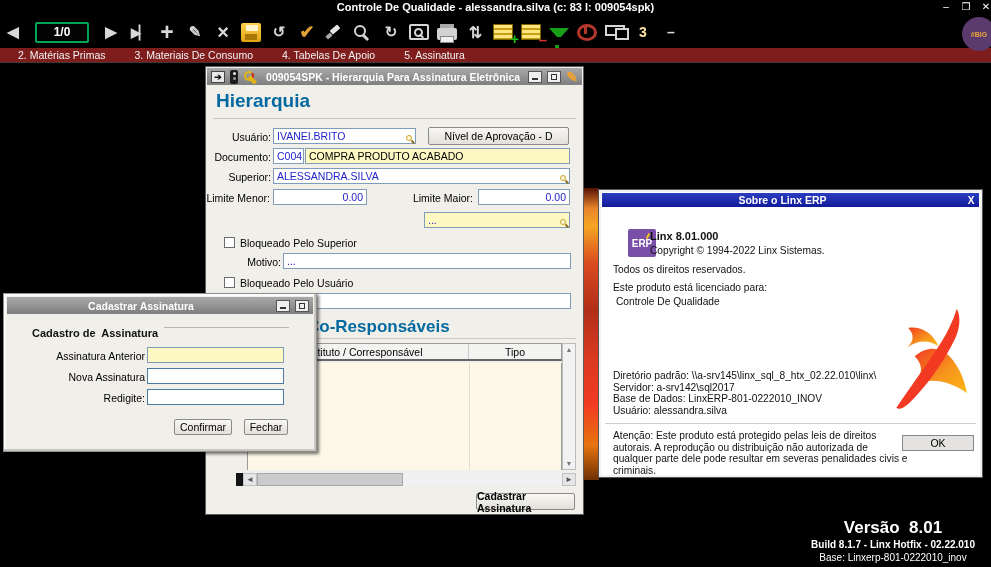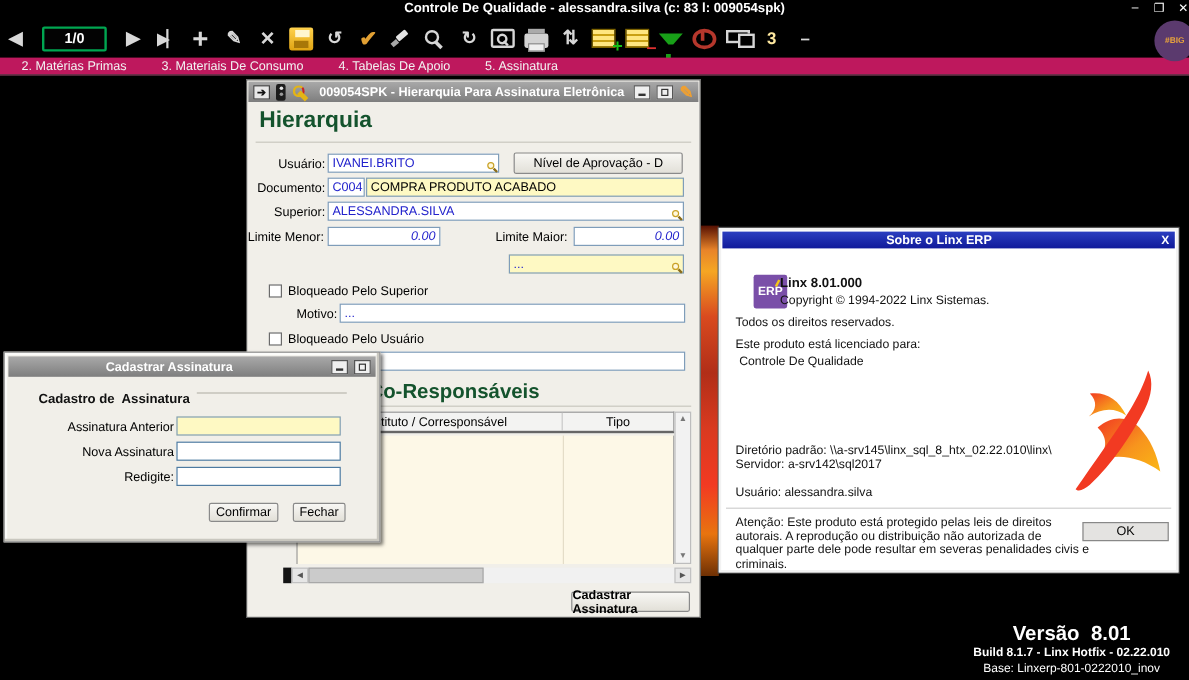--- a/index.html
+++ b/index.html
@@ -52,21 +52,21 @@
   .ic-funnel::after { content:""; position:absolute; left:-2px; top:8px; width:4px; height:6px; background:#18a018; }
   .ic-stop { width:17px; height:17px; border:3px solid #b5372c; border-radius:50%; position:relative; }
   .ic-stop::after { content:""; position:absolute; left:4px; top:-1px; width:3px; height:8px; background:#b5372c; }
   .ic-monitors { width:15px; height:11px; border:2px solid #d6d6d6; position:relative; margin-top:-3px; }
   .ic-monitors::before { content:""; position:absolute; right:-6px; bottom:-6px; width:10px; height:8px; border:2px solid #d6d6d6; background:#000; }
   .ic-brush { width:17px; height:17px; position:relative; }
   .ic-brush::before { content:""; position:absolute; width:10px; height:5px; background:#e4e4e4; transform:rotate(-40deg); left:5px; top:3px; border-radius:1px; }
   .ic-brush::after  { content:""; position:absolute; width:6px; height:4px; background:#a8a8a8; transform:rotate(-40deg); left:1px; top:10px; }
 
   
-  .tabbar { position:absolute; top:48px; left:0; right:0; height:15px; background:#be185d;
+  .tabbar { position:absolute; top:48px; left:0; right:0; height:15px; background:#7f1d1d;
     border-bottom:1px solid #3a3a3a; display:flex; align-items:center; gap:29px; padding-left:18px; }
   .tab { color:#f2f2f2; font-size:10.5px; white-space:nowrap; cursor:default; }
 
   
   .logo-sliver { position:absolute; left:584px; top:188px; width:15px; height:292px; z-index:1;
     background:linear-gradient(180deg,#551002 0%,#e8842a 7%,#f5a623 13%,#d94a1f 26%,#b12e18 42%,
       #d93a20 58%,#f23a22 74%,#e8740f 88%,#6e3004 100%); }
 
   
   .dlg-titlebar { height:17px; margin:1px; background:linear-gradient(#a9a9a9,#7e7e7e);
@@ -83,32 +83,32 @@
   .ti-wrench { width:15px; height:14px; position:relative; }
   .ti-wrench::before { content:""; position:absolute; left:1px; top:1px; width:6px; height:6px; border:2.5px solid #e3b416; border-radius:50%; border-right-color:#c22; }
   .ti-wrench::after  { content:""; position:absolute; width:9px; height:3.5px; background:#e3b416; transform:rotate(45deg); left:5px; top:8px; }
   .ti-pencil { color:#F0A030; font-size:14px; font-weight:bold; }
 
   .lbl { position:absolute; font-size:10.5px; color:#000; text-align:right; white-space:nowrap; }
   .fld { position:absolute; height:16px; background:#fff; border:1px solid #7F9DB9;
     font-size:10.5px; color:#2222CC; padding:0 3px; display:flex; align-items:center; }
   .fld.gray { background:#fef9c3; }
   .fld.blk  { color:#000; }
-  .fld.num  { justify-content:flex-end;font-style:italic; }
+  .fld.num  { justify-content:flex-end; }
   .mini-mag { position:absolute; right:0; bottom:-1px; width:9px; height:9px; }
   .mini-mag::before { content:""; position:absolute; top:0; left:0; width:4px; height:4px; border:1.5px solid #C9A227; border-radius:50%; background:#fff8dc; }
   .mini-mag::after  { content:""; position:absolute; width:4px; height:1.5px; background:#8a6d1a; transform:rotate(45deg); left:4.5px; top:6px; }
   .chk { position:absolute; width:11px; height:11px; background:#fff; border:1px solid #6b6b6b; }
   .btn { position:absolute; display:flex; align-items:center; justify-content:center; font-size:10.5px;
     color:#000; background:linear-gradient(#f8f7f4,#e2e0d8); border:1px solid #8a8a8a; border-radius:2px; cursor:default; }
 
   
   #dlg-hier { position:absolute; left:205px; top:66px; width:379px; height:449px;
     background:#F1EFE9; border:1px solid #5d5d5d; z-index:2; }
-  .dlg-h1 { position:absolute; font-weight:bold; color:#14532d; }
+  .dlg-h1 { position:absolute; font-weight:bold; color:#0369a1; }
   .rule { position:absolute; height:1px; background:#c9c7bf; }
 
   .tbl-head { position:absolute; left:41px; top:276px; width:315px; height:18px; background:#F3F3F2;
     border:1px solid #9a9a9a; border-bottom:2px solid #666; display:flex; }
   .th { font-size:10.5px; color:#000; display:flex; align-items:center; justify-content:center; }
   .th.c1 { width:221px; border-right:1px solid #c9c9c9; }
   .th.c2 { flex:1; }
   .tbl-body { position:absolute; left:41px; top:296px; width:315px; height:107px; background:#FDF8E7;
     border-left:1px solid #9a9a9a; border-right:1px solid #9a9a9a; }
   .tbl-colsep { position:absolute; left:221px; top:0; bottom:0; width:1px; background:#e4ddc8; }
@@ -315,20 +315,21 @@
           <stop offset="1" stop-color="#FBB715"></stop>
         </linearGradient>
       </defs>
       <path d="M22,46 C34,38 46,38 56,45 C49,30 37,23 23,25 C30,32 29,40 22,46 Z" fill="url(#og)"></path>
       <path d="M30,56 C44,44 58,46 68,56 C78,67 84,80 87,96 C69,83 49,79 31,86 C40,73 38,64 30,56 Z" fill="url(#og)"></path>
       <path d="M10,112 C28,86 46,61 60,39 C66,29 72,17 76,4 C81,14 79,27 73,39 C61,63 43,89 23,108 C18,112 13,115 10,112 Z" fill="#F23A22"></path>
     </svg>
 
     <div class="ab-text" style="left:12px;top:178px">Diretório padrão:  \\a-srv145\linx_sql_8_htx_02.22.010\linx\</div>
     <div class="ab-text" style="left:12px;top:190px">Servidor: a-srv142\sql2017</div>
+    <div class="ab-text" style="left:12px;top:201px">Base de Dados: LinxERP-801-0222010_INOV</div>
     <div class="ab-text" style="left:12px;top:213px">Usuário: alessandra.silva</div>
     <div class="ab-sep"></div>
     <div class="ab-warning">Atenção: Este produto está protegido pelas leis de direitos autorais. A reprodução ou distribuição não autorizada de qualquer parte dele pode resultar em severas penalidades civis e criminais.</div>
     <div class="ok-btn">OK</div>
   </div>
 
   <div class="footer">
     <div class="f-versao">Versão  8.01</div>
     <div class="f-build">Build 8.1.7 - Linx Hotfix - 02.22.010</div>
     <div class="f-base">Base: Linxerp-801-0222010_inov</div>

